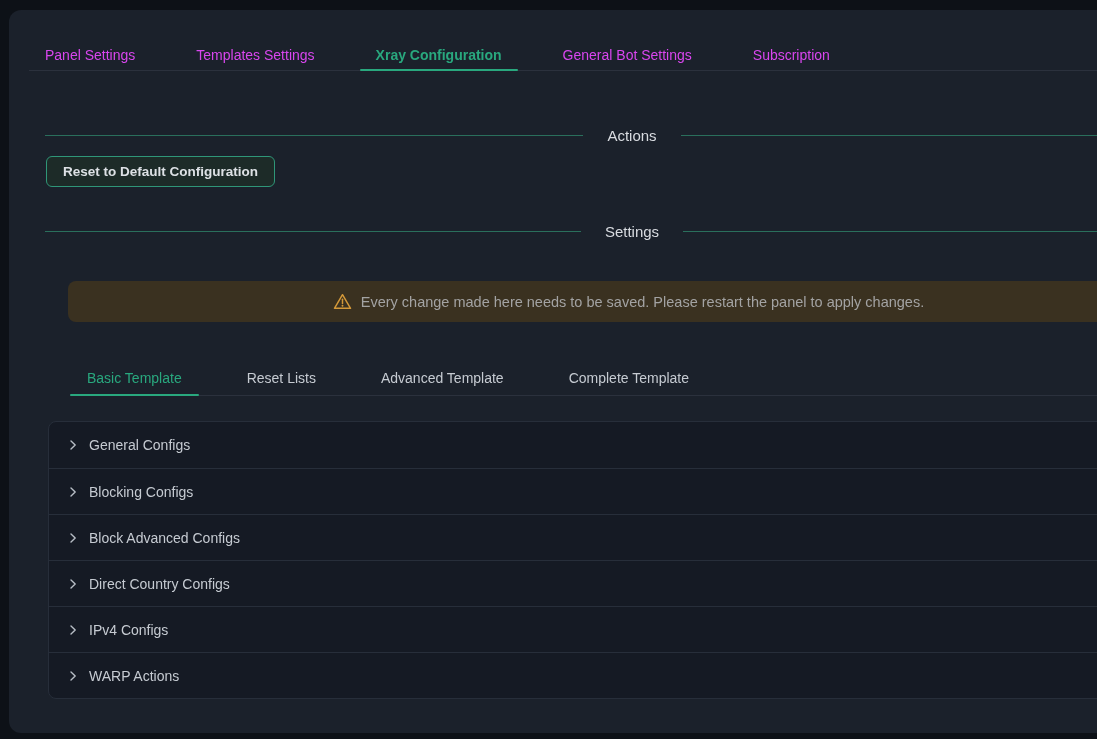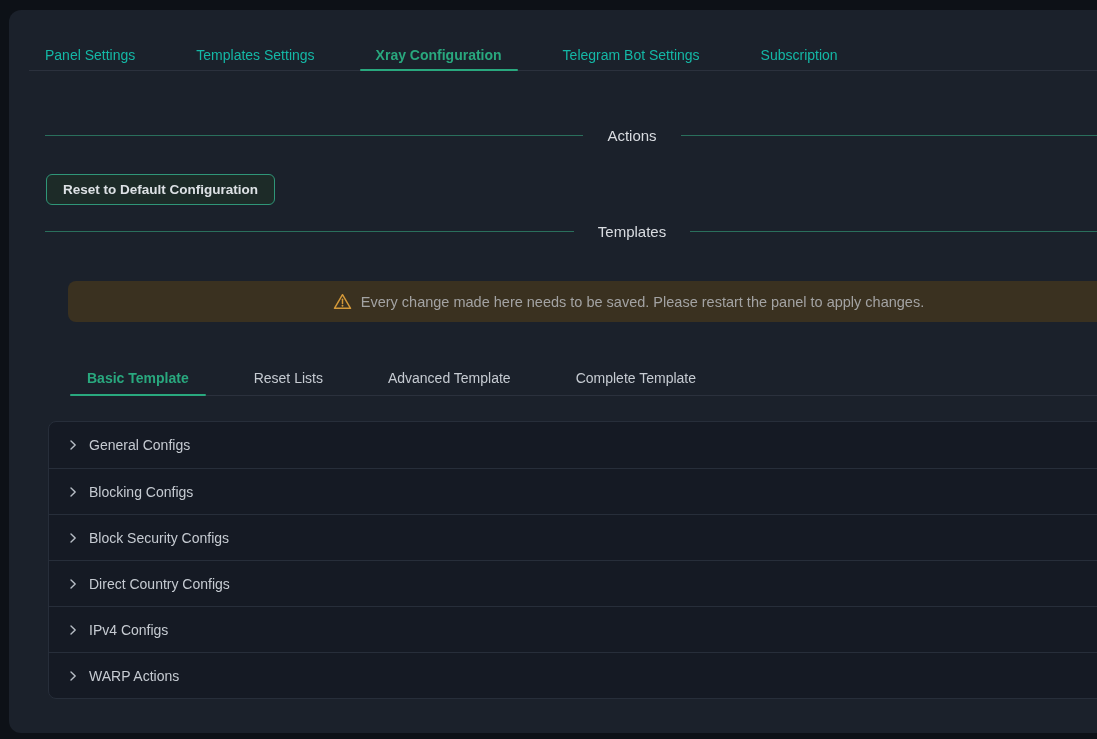--- a/index.html
+++ b/index.html
@@ -28,21 +28,21 @@
     height: 31px;
     display: flex;
     gap: 29px;
     border-bottom: 1px solid #2b313d;
   }
   .tab {
     position: relative;
     padding: 0 16px;
     line-height: 30px;
     font-size: 14px;
-    color: #14b8a6;
+    color: #d946ef;
     cursor: pointer;
     white-space: nowrap;
   }
   .tab.active { color: #29a87e; font-weight: 700; }
   .tab.active::after {
     content: "";
     position: absolute;
     left: 0; right: 0; bottom: -1px;
     height: 2px;
     background: #29a87e;
@@ -63,21 +63,21 @@
     font-weight: 400;
     color: #d9dce1;
     white-space: nowrap;
   }
   .divider-actions   { top: 117px; }
   .divider-templates { top: 213px; }
 
   
   .reset-btn {
     position: absolute;
-    left: 37px; top: 164px;
+    left: 37px; top: 146px;
     height: 31px;
     padding: 0 16px;
     background: #1d2b28;
     border: 1px solid #2f9678;
     border-radius: 6px;
     color: #dde1e5;
     font-size: 13.5px;
     font-family: inherit;
     font-weight: 600;
     line-height: 29px;
@@ -114,21 +114,21 @@
   }
   .sub-tab {
     position: relative;
     padding: 0 17px;
     line-height: 33px;
     font-size: 14px;
     color: #c6cbd2;
     cursor: pointer;
     white-space: nowrap;
   }
-  .sub-tab.active { color: #29a87e; font-weight: 700; }
+  .sub-tab.active { color: #29a87e; font-weight: 400; }
   .sub-tab.active::after {
     content: "";
     position: absolute;
     left: 0; right: 0; bottom: -1px;
     height: 2px;
     background: #29a87e;
     border-radius: 1px;
   }
 
   
@@ -163,35 +163,35 @@
 </head>
 <body>
 
 <div class="viewport">
   <div class="card">
 
     <div class="main-tabs">
       <div class="tab">Panel Settings</div>
       <div class="tab">Templates Settings</div>
       <div class="tab active">Xray Configuration</div>
-      <div class="tab">Telegram Bot Settings</div>
+      <div class="tab">General Bot Settings</div>
       <div class="tab">Subscription</div>
     </div>
 
     <div class="divider divider-actions">
       <div class="line"></div>
       <div class="divider-title">Actions</div>
       <div class="line"></div>
     </div>
 
     <button class="reset-btn">Reset to Default Configuration</button>
 
     <div class="divider divider-templates">
       <div class="line"></div>
-      <div class="divider-title">Templates</div>
+      <div class="divider-title">Settings</div>
       <div class="line"></div>
     </div>
 
     <div class="warning-banner">
       <span class="warn-icon">
         <svg width="19" height="17" viewBox="0 0 24 22">
           <path d="M12 2.2 L22.4 19.8 H1.6 Z" fill="none" stroke="#d49939" stroke-width="1.9" stroke-linejoin="round"></path>
           <line x1="12" y1="8.2" x2="12" y2="13.6" stroke="#d49939" stroke-width="1.9" stroke-linecap="round"></line>
           <circle cx="12" cy="16.6" r="1.25" fill="#d49939"></circle>
         </svg>
@@ -225,21 +225,21 @@
         </span>
         <span class="row-label">Blocking Configs</span>
       </div>
 
       <div class="collapse-row">
         <span class="chevron">
           <svg width="12" height="12" viewBox="0 0 12 12">
               <polyline points="4,2 8.2,6 4,10" fill="none" stroke="currentColor" stroke-width="1.4" stroke-linecap="round" stroke-linejoin="round"></polyline>
             </svg>
         </span>
-        <span class="row-label">Block Security Configs</span>
+        <span class="row-label">Block Advanced Configs</span>
       </div>
 
       <div class="collapse-row">
         <span class="chevron">
           <svg width="12" height="12" viewBox="0 0 12 12">
               <polyline points="4,2 8.2,6 4,10" fill="none" stroke="currentColor" stroke-width="1.4" stroke-linecap="round" stroke-linejoin="round"></polyline>
             </svg>
         </span>
         <span class="row-label">Direct Country Configs</span>
       </div>

